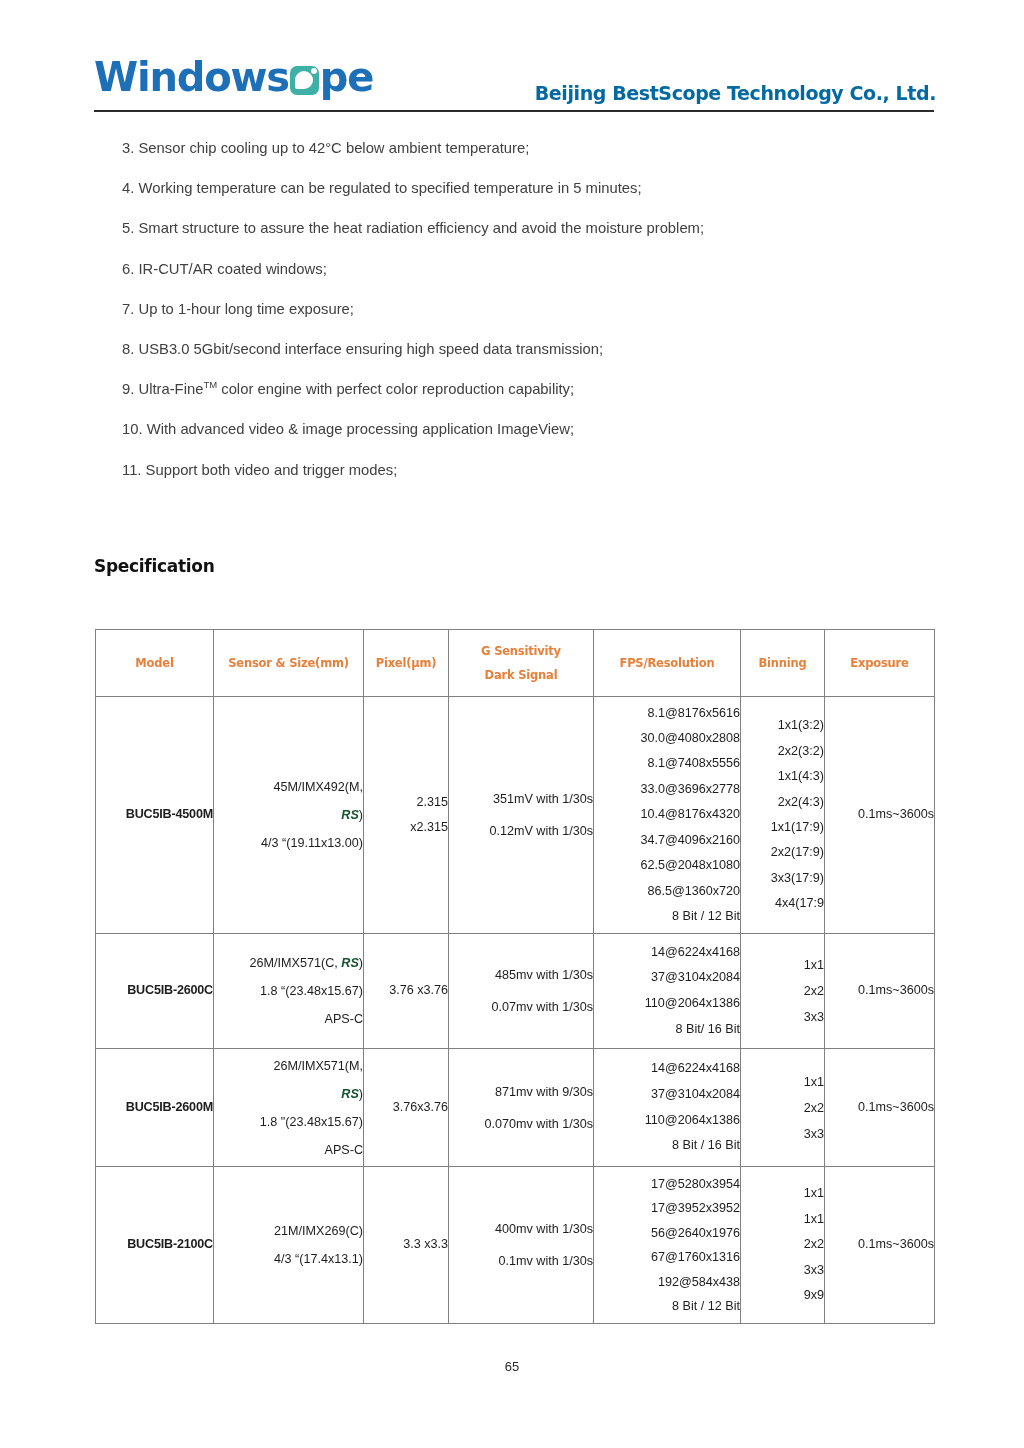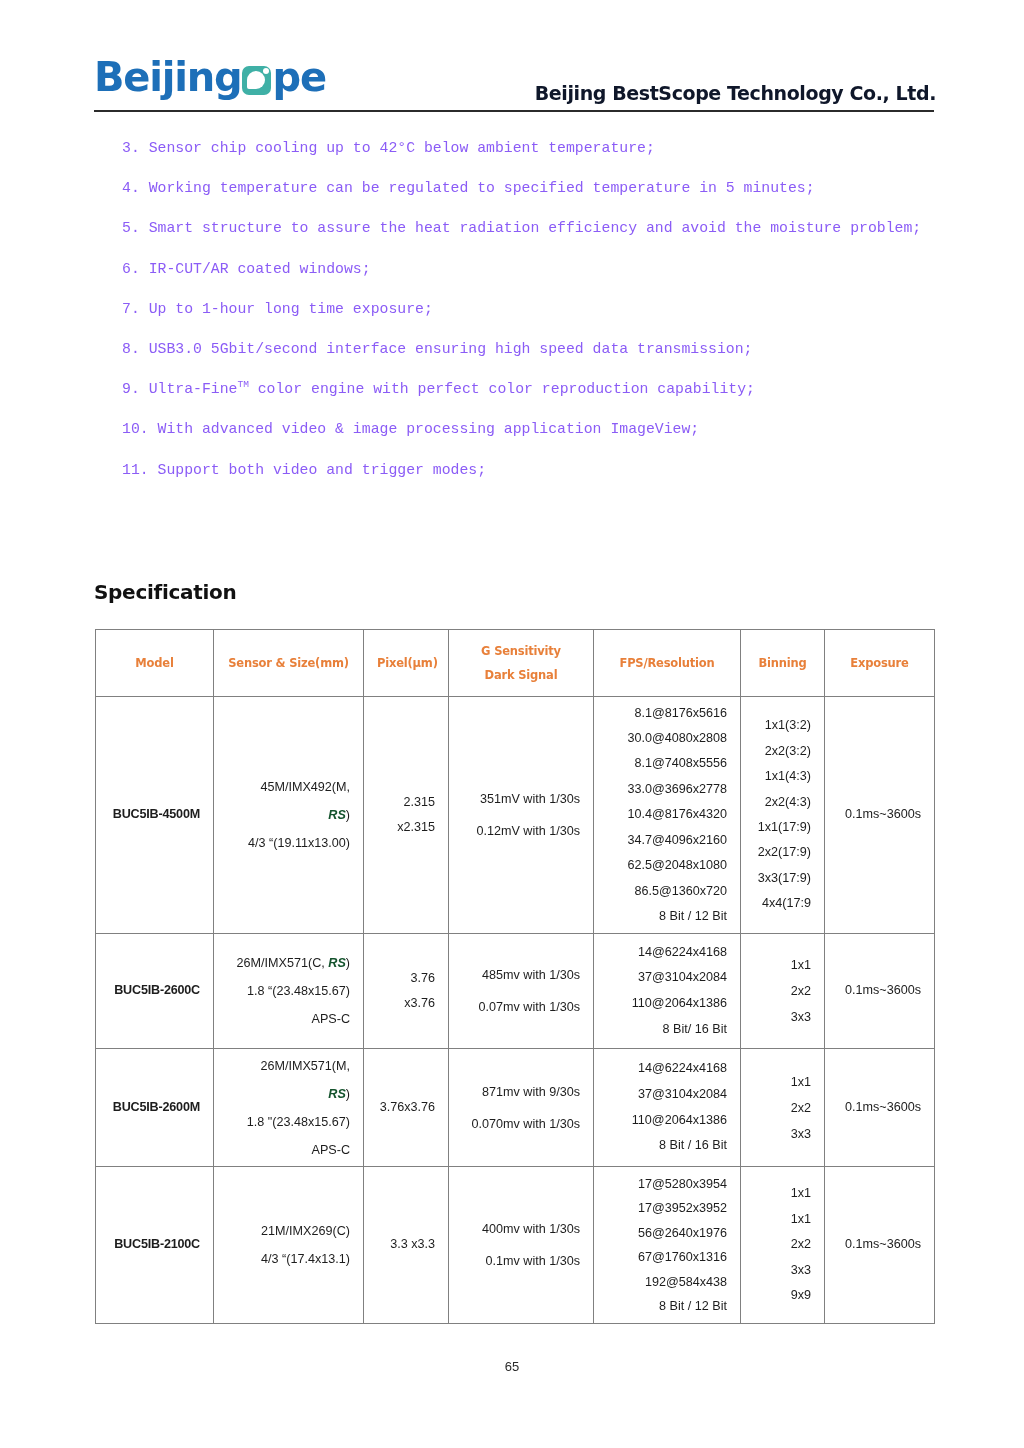--- a/index.html
+++ b/index.html
@@ -70,78 +70,78 @@
   }
 
   #company-name {
     position: absolute;
     right: 88px;
     top: 82px;
     font-family: "DejaVu Sans", sans-serif;
     font-weight: bold;
     font-size: 19px;
     letter-spacing: -0.4px;
-    color: #0f172a;
+    color: #0369a1;
     white-space: nowrap;
   }
   #header-rule {
     position: absolute;
     left: 94px;
     top: 110px;
     width: 840px;
     height: 0;
     border-top: 2px solid #2b2b2b;
   }
 
   
   #feature-list {
     position: absolute;
     left: 122px;
     top: 128px;
     width: 820px;
   }
   .feature-item {
-    font-family: Liberation Mono, monospace;
+    font-family: Liberation Sans, sans-serif;
     font-size: 14.8px;
     line-height: 40.2px;
-    color: #8b5cf6;
+    color: #404040;
     white-space: nowrap;
   }
   .feature-item sup {
     font-size: 9.5px;
     vertical-align: super;
     line-height: 0;
   }
 
   
   #spec-heading {
     position: absolute;
     left: 94px;
-    top: 580px;
+    top: 556px;
     font-family: "DejaVu Sans", sans-serif;
     font-weight: bold;
-    font-size: 20px;
+    font-size: 17px;
     letter-spacing: -0.3px;
     color: #111111;
   }
 
   
   #spec-table {
     position: absolute;
     left: 95px;
     top: 629px;
     width: 839px;
     border-collapse: collapse;
     table-layout: fixed;
   }
   #spec-table td, #spec-table th {
     border: 1px solid #808080;
     vertical-align: middle;
     text-align: center;
-    padding: 2px 13px;
+    padding: 2px 0;
   }
   #spec-table thead th {
     color: #e8803a;
     font-family: "DejaVu Sans", sans-serif;
     font-weight: bold;
     font-size: 11.5px;
     letter-spacing: -0.2px;
     height: 62px;
     line-height: 24px;
   }
@@ -202,21 +202,21 @@
     color: #2a2a2a;
     margin-top: 12px;
   }
 </style>
 </head>
 <body>
 
 <div id="page-header">
 
   <div id="logo">
-    <span class="logo-text">Beijing</span>
+    <span class="logo-text">Windows</span>
     <span class="logo-mark">
       <span class="drop"></span>
       <span class="dot"></span>
     </span>
     <span class="logo-text">pe</span>
   </div>
 
   <div id="company-name">Beijing BestScope Technology Co., Ltd.</div>
   <div id="header-rule"></div>
 </div>

